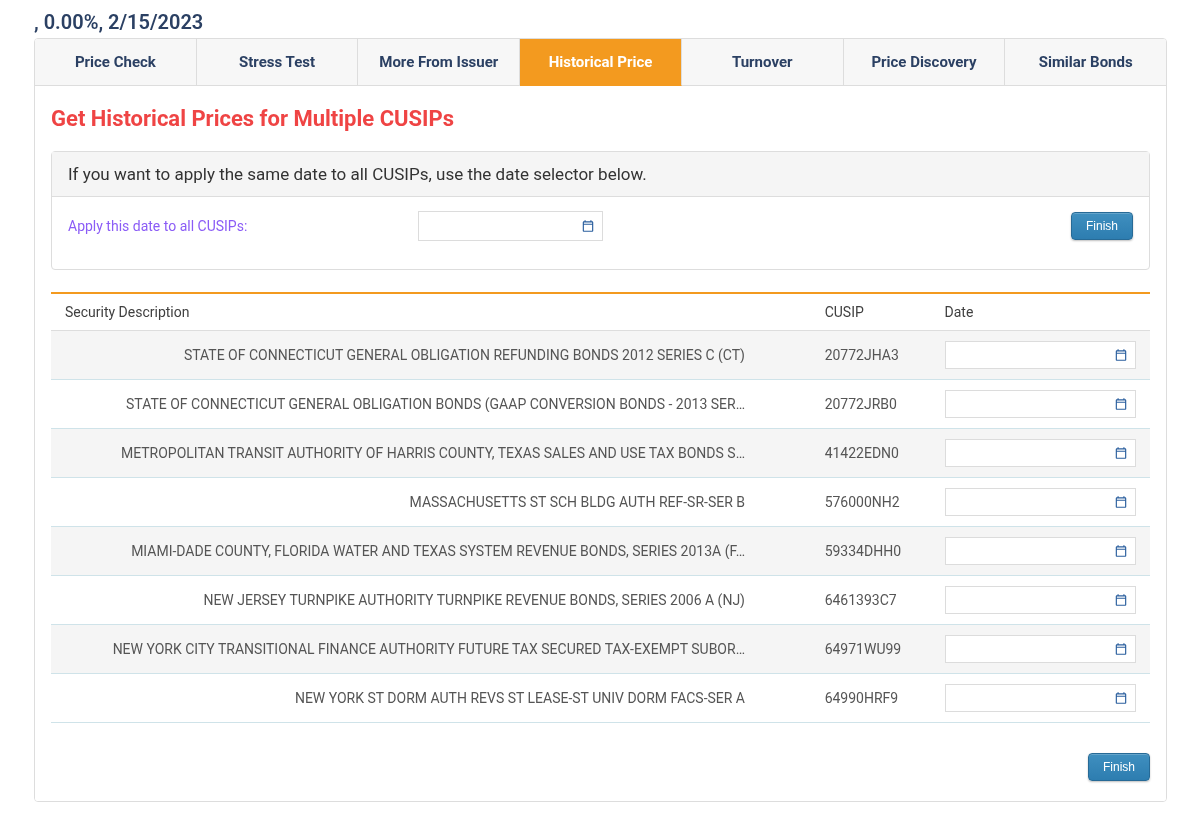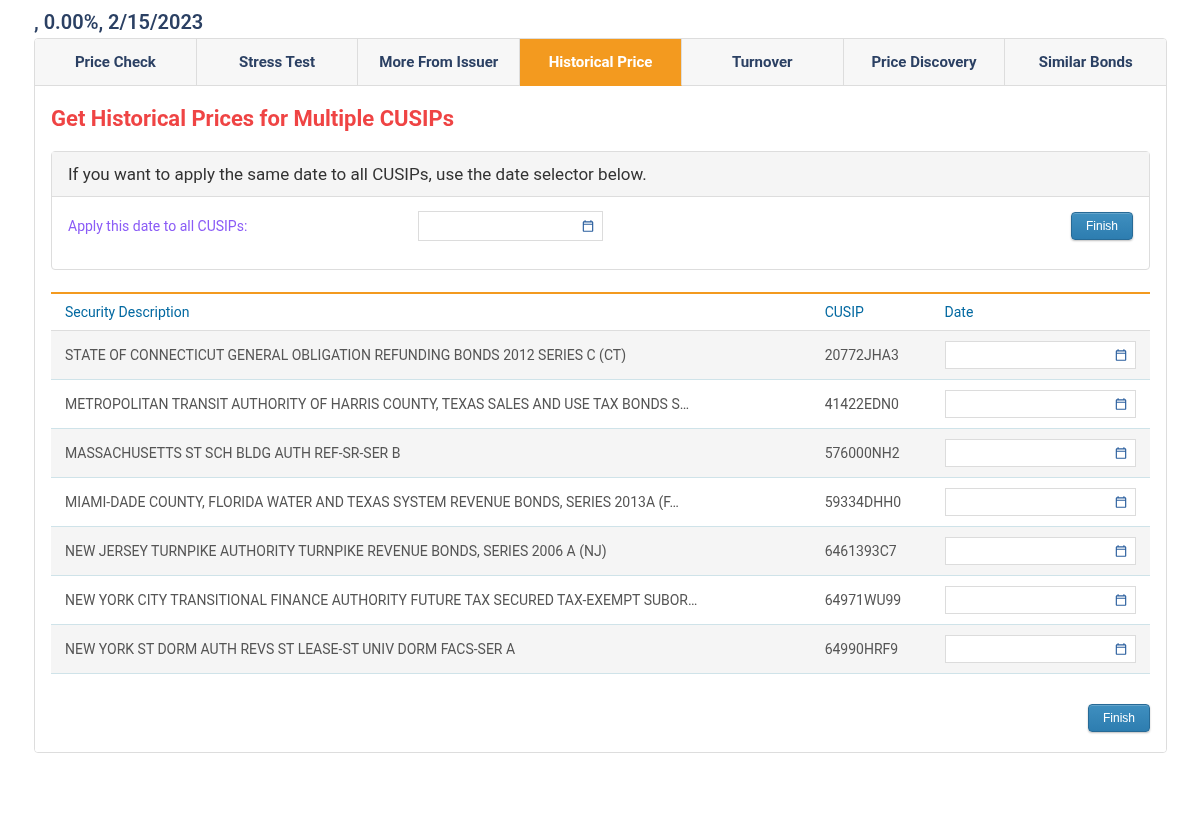--- a/index.html
+++ b/index.html
@@ -113,21 +113,21 @@
     box-shadow: 0 1px 2px rgba(0,0,0,0.25), inset 0 1px 0 rgba(255,255,255,0.2);
   }
   .data-table {
     width: 100%;
     border-collapse: collapse;
     border-top: 2px solid #f39a1f;
   }
   .data-table th {
     text-align: left;
     font-weight: 400;
-    color: #0369a1;
+    color: #404040;
     padding: 10px 14px;
     border-bottom: 1px solid #ddd;
     font-size: 14px;
     background:#fff;
   }
   .data-table td {
     padding: 10px 14px;
     border-bottom: 1px solid #cfe3e9;
     color: #555;
     font-size: 14px;
@@ -140,20 +140,21 @@
     background: #fff;
   }
   .col-desc { width: 760px; }
   .col-cusip { width: 120px; }
   .col-date { width: 220px; }
   .desc-cell {
     white-space: nowrap;
     overflow: hidden;
     text-overflow: ellipsis;
     max-width: 680px;
+    text-align: right;
   }
   .row-date-wrap {
     position: relative;
     display: inline-block;
     width: 100%;
   }
   .row-date-input {
     border: 1px solid #dcdcdc;
     padding: 5px 30px 5px 8px;
     font-size: 13px;
@@ -219,20 +220,31 @@
               </td>
               <td>20772JHA3</td>
               <td><div class="row-date-wrap"><input type="text" class="row-date-input" value="" style=""><span class="cal-icon">
                     <svg width="14" height="14" viewBox="0 0 24 24" fill="#2b5f9e">
                       <path d="M19 4h-1V2h-2v2H8V2H6v2H5C3.9 4 3 4.9 3 6v14c0 1.1.9 2 2 2h14c1.1 0 2-.9 2-2V6C21 4.9 20.1 4 19 4zM19 20H5V10h14V20zM19 8H5V6h14V8z"></path>
                     </svg>
                   </span></div></td>
             </tr>
             <tr>
               <td>
+                <div class="desc-cell">STATE OF CONNECTICUT GENERAL OBLIGATION BONDS (GAAP CONVERSION BONDS - 2013 SER…</div>
+              </td>
+              <td>20772JRB0</td>
+              <td><div class="row-date-wrap"><input type="text" class="row-date-input" value="" style=""><span class="cal-icon">
+                    <svg width="14" height="14" viewBox="0 0 24 24" fill="#2b5f9e">
+                      <path d="M19 4h-1V2h-2v2H8V2H6v2H5C3.9 4 3 4.9 3 6v14c0 1.1.9 2 2 2h14c1.1 0 2-.9 2-2V6C21 4.9 20.1 4 19 4zM19 20H5V10h14V20zM19 8H5V6h14V8z"></path>
+                    </svg>
+                  </span></div></td>
+            </tr>
+            <tr>
+              <td>
                 <div class="desc-cell">METROPOLITAN TRANSIT AUTHORITY OF HARRIS COUNTY, TEXAS SALES AND USE TAX BONDS S…</div>
               </td>
               <td>41422EDN0</td>
               <td><div class="row-date-wrap"><input type="text" class="row-date-input" value="" style=""><span class="cal-icon">
                     <svg width="14" height="14" viewBox="0 0 24 24" fill="#2b5f9e">
                       <path d="M19 4h-1V2h-2v2H8V2H6v2H5C3.9 4 3 4.9 3 6v14c0 1.1.9 2 2 2h14c1.1 0 2-.9 2-2V6C21 4.9 20.1 4 19 4zM19 20H5V10h14V20zM19 8H5V6h14V8z"></path>
                     </svg>
                   </span></div></td>
             </tr>
             <tr>

